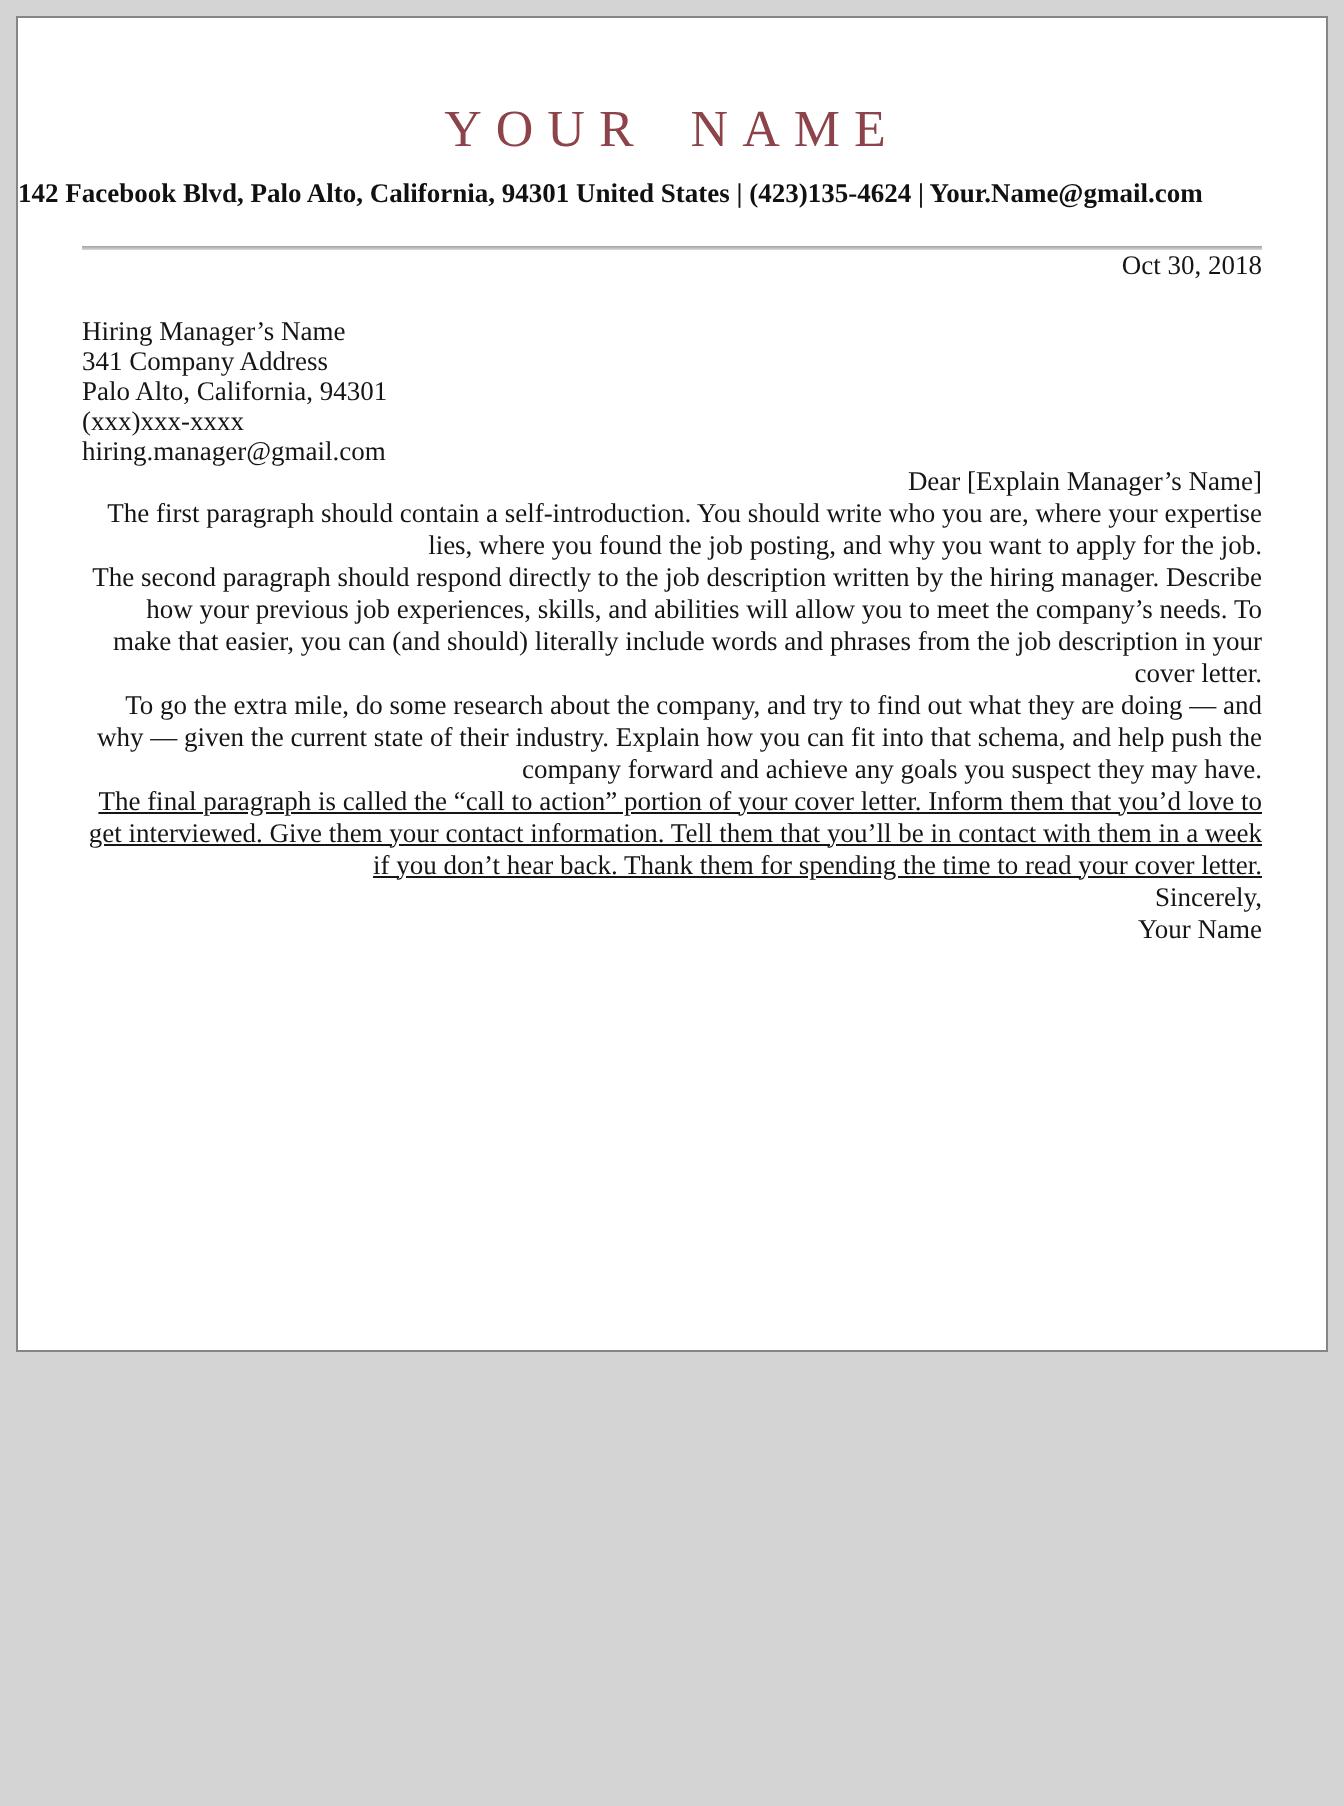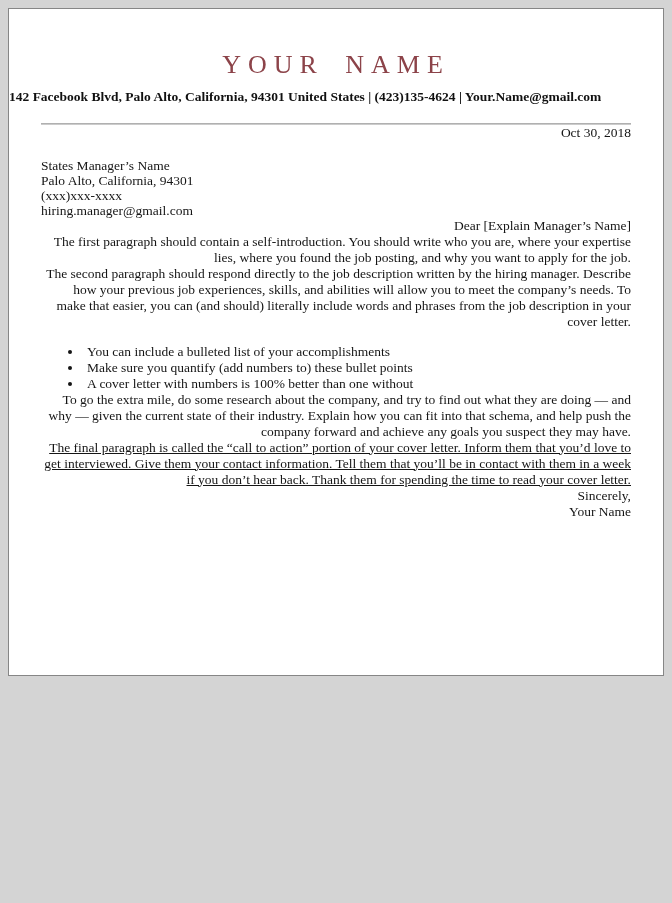--- a/index.html
+++ b/index.html
@@ -75,37 +75,33 @@
     <h1 class="title">YOUR NAME</h1>
     <p class="contact">142 Facebook Blvd, Palo Alto, California, 94301 United States | (423)135-4624 | Your.Name@gmail.com</p>
     <div class="rule"></div>
   </header>
 
   <main class="body">
 
     <p class="date">Oct 30, 2018</p>
 
     <div class="recipient">
-      <div>States Manager’s Name</div>
+      <div>Hiring Manager’s Name</div>
+      <div>341 Company Address</div>
       <div>Palo Alto, California, 94301</div>
       <div>(xxx)xxx-xxxx</div>
       <div>hiring.manager@gmail.com</div>
     </div>
 
     <p class="salutation">Dear [Explain Manager’s Name]</p>
 
     <p class="para-intro">The first paragraph should contain a self-introduction. You should write who you are, where your expertise lies, where you found the job posting, and why you want to apply for the job.</p>
 
     <p class="para-body">The second paragraph should respond directly to the job description written by the hiring manager. Describe how your previous job experiences, skills, and abilities will allow you to meet the company’s needs. To make that easier, you can (and should) literally include words and phrases from the job description in your cover letter.</p>
 
-    <ul class="bullets">
-      <li>You can include a bulleted list of your accomplishments</li>
-      <li>Make sure you quantify (add numbers to) these bullet points</li>
-      <li>A cover letter with numbers is 100% better than one without</li>
-    </ul>
 
     <p class="para-research">To go the extra mile, do some research about the company, and try to find out what they are doing — and why — given the current state of their industry. Explain how you can fit into that schema, and help push the company forward and achieve any goals you suspect they may have.</p>
 
     <p class="para-closing">The final paragraph is called the “call to action” portion of your cover letter. Inform them that you’d love to get interviewed. Give them your contact information. Tell them that you’ll be in contact with them in a week if you don’t hear back. Thank them for spending the time to read your cover letter.</p>
 
     <p class="valediction">Sincerely,</p>
 
     <p class="signature">Your Name</p>
 
   </main>

